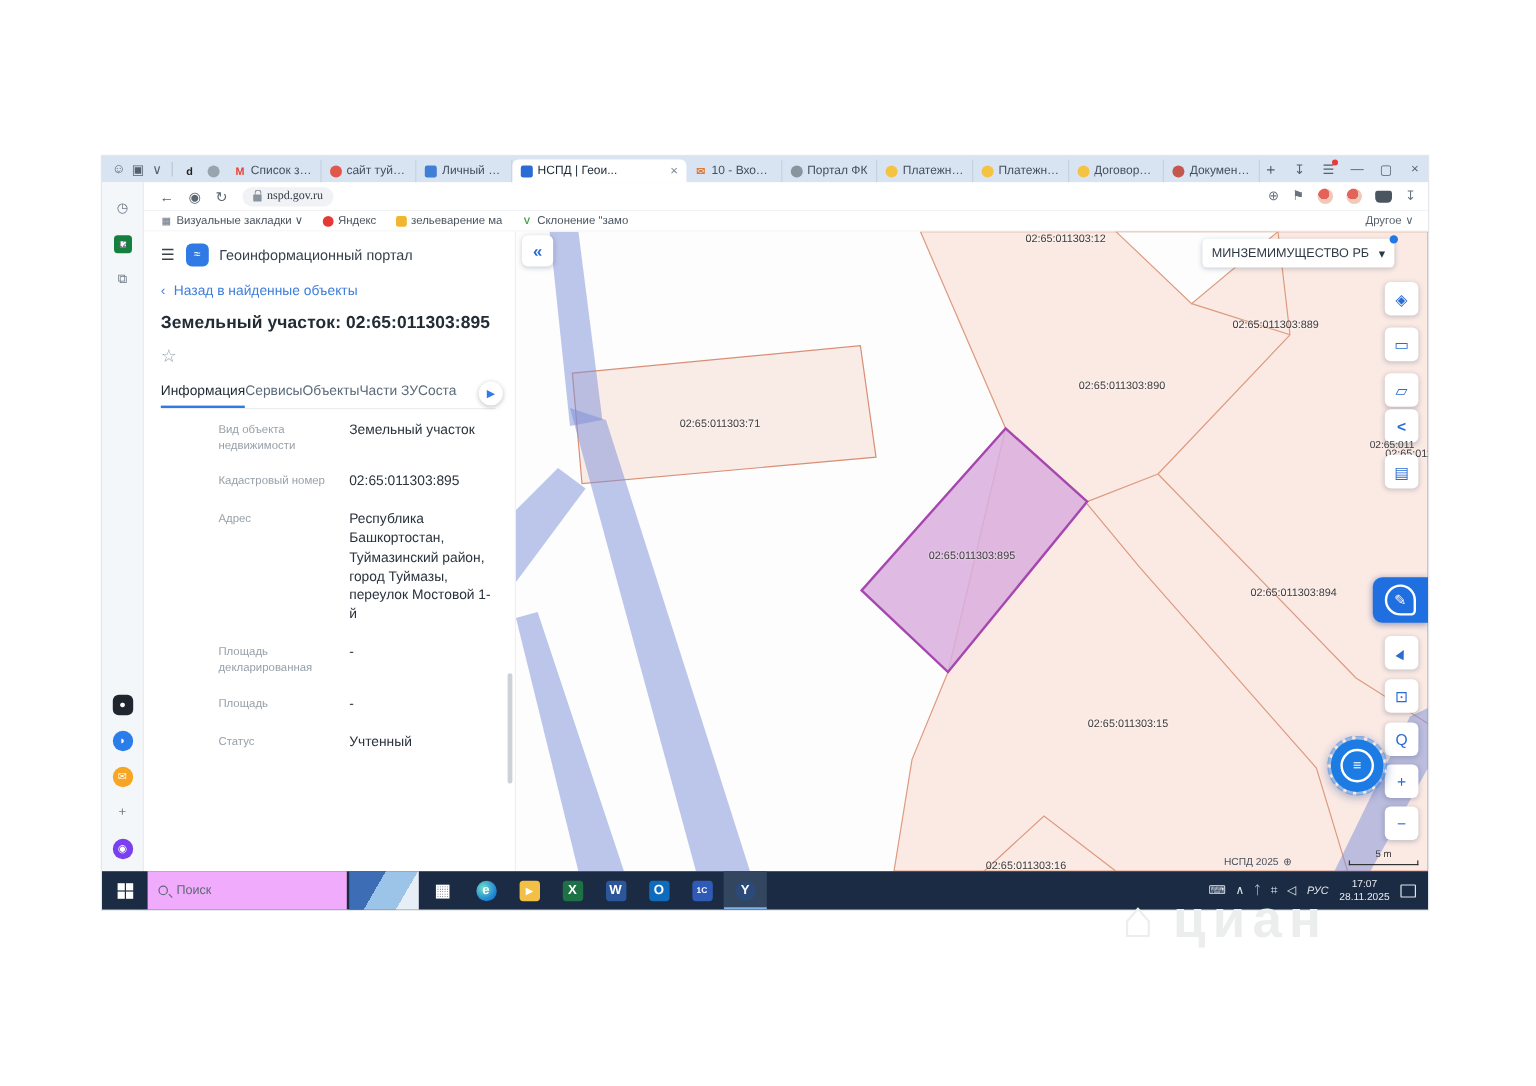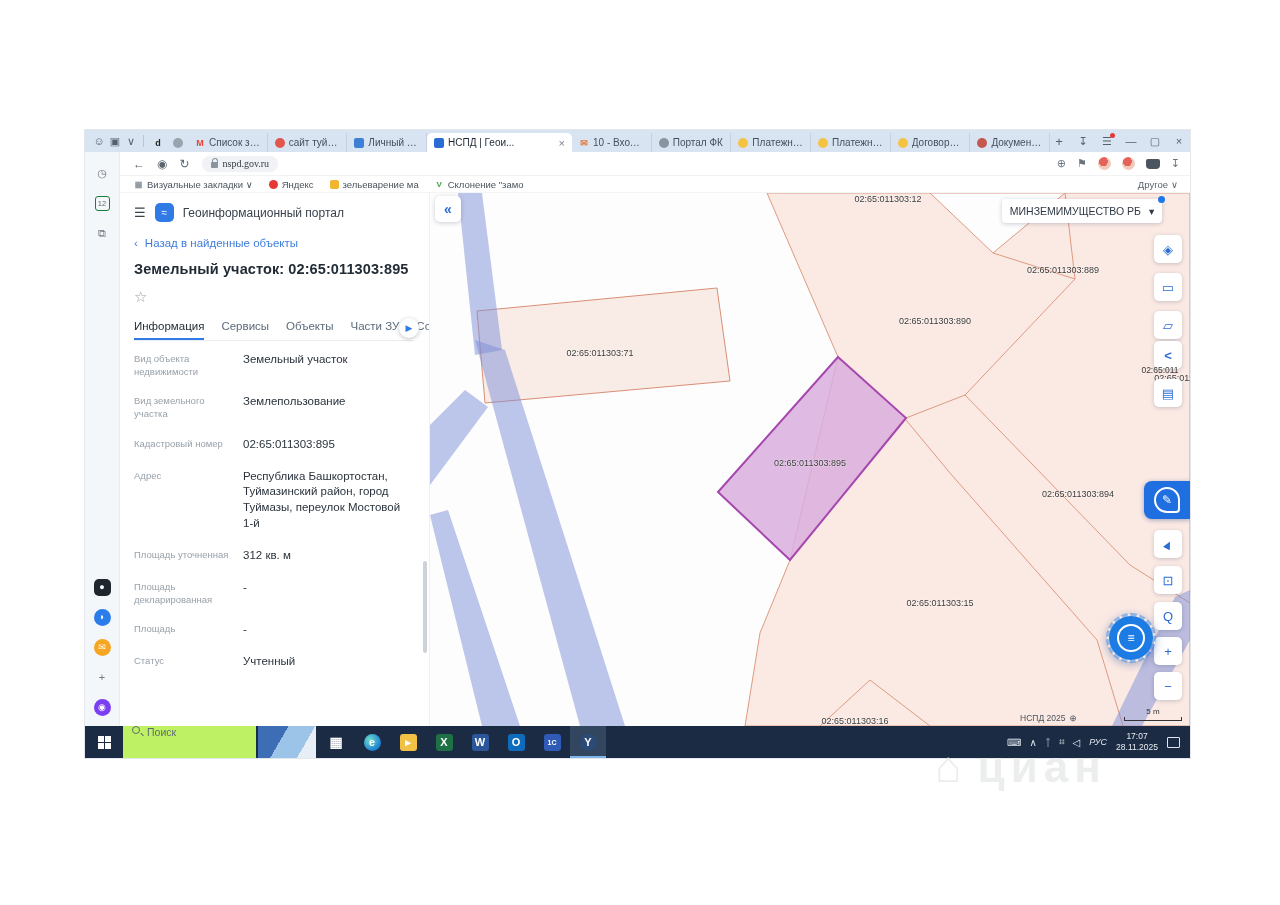--- a/index.html
+++ b/index.html
@@ -26,21 +26,21 @@
   #win-controls { display:flex; align-items:center; gap:10px; margin-left:8px; flex:0 0 auto; color:#55606b; }
   .wc { position:relative; font-size:11px; width:14px; text-align:center; }
   .wc .dot { position:absolute; top:-2px; right:-1px; width:5px; height:5px; border-radius:50%; background:#e53935; }
 
   
   #mainrow { display:flex; height:606px; }
   #b-side { width:35px; background:#f4f7fa; border-right:1px solid #e8ecf0; display:flex; flex-direction:column; align-items:center; padding:6px 0; }
   #b-side .si { width:20px; height:20px; margin:5px 0; display:flex; align-items:center; justify-content:center; font-size:11px; color:#707b86; }
   #b-side .spacer { flex:1; }
   .appdot { width:17px; height:17px; border-radius:50%; display:flex; align-items:center; justify-content:center; color:#fff; font-size:9px; }
-  .cal { width:15px; height:15px; border:1px solid #15803d; border-radius:3px; font-size:7.5px; display:flex; align-items:center; justify-content:center; color:#5c6670; }
+  .cal { width:15px; height:15px; border:5px solid #15803d; border-radius:3px; font-size:7.5px; display:flex; align-items:center; justify-content:center; color:#5c6670; }
 
   #maincol { flex:1; display:flex; flex-direction:column; min-width:0; }
 
   
   #toolbar { position:relative; height:24px; background:#fff; display:flex; align-items:center; padding:0 10px 0 13px; gap:12px; border-bottom:1px solid #f0f2f4; }
   .nav-ic { color:#5b6671; font-size:12px; }
   #urlpill { display:flex; align-items:center; gap:5px; background:#f0f2f5; border-radius:9px; height:16px; padding:0 9px; }
   .lock { width:7px; height:6px; background:#8a949e; border-radius:1px; position:relative; margin-top:3px; }
   .lock:before { content:""; position:absolute; top:-4px; left:1px; width:4px; height:4px; border:1px solid #8a949e; border-bottom:none; border-radius:3px 3px 0 0; }
   #url-text { font-size:10px; color:#333c46;font-family:Liberation Serif, serif; }
@@ -60,27 +60,27 @@
 
   
   #panel { width:310px; background:#fff; position:relative; overflow:hidden; padding:10px 16px 0 14px; border-right:1px solid #eef0f2; }
   #p-head { display:flex; align-items:center; gap:9px; }
   #p-burger { font-size:13px; color:#39424c; }
   #p-logo { width:19px; height:19px; border-radius:5px; background:#2f7ae5; color:#fff; font-size:10px; display:flex; align-items:center; justify-content:center; font-style:italic; }
   #p-apptitle { font-size:12px; color:#39424c; }
   #p-back { margin-top:15px; font-size:11.5px; color:#3f7edb; display:flex; gap:7px; align-items:center; }
   #p-title { margin-top:12px; font-size:14.5px; font-weight:700; color:#222c36; letter-spacing:.1px; }
   #p-star { margin-top:11px; font-size:15px; color:#9aa4ad; width:22px; }
-  #p-tabs { margin-top:14px; display:flex; gap:17px; font-size:11.5px; color:#5c6b7a; position:relative; border-bottom:1px solid #e9edf0; padding-bottom:7px; }
+  #p-tabs { margin-top:14px; display:flex; font-size:11.5px; color:#5c6b7a; position:relative; border-bottom:1px solid #e9edf0; padding-bottom:7px; }
   .ptab-item { white-space:nowrap; }
   .ptab-item.active { color:#1e2933; border-bottom:2px solid #2f7ae5; padding-bottom:6px; margin-bottom:-7px; }
   #ptabs-next { position:absolute; right:-6px; top:-2px; width:20px; height:20px; border-radius:50%; background:#fff; box-shadow:0 1px 4px rgba(0,0,0,.25); color:#2f7ae5; font-size:9px; display:flex; align-items:center; justify-content:center; }
   #p-fields { margin-top:2px; }
   .frow { display:flex; gap:14px; padding:8.5px 0 7.5px; }
-  .flabel { width:95px; flex:0 0 95px; font-size:9.5px; color:#98a1aa; line-height:1.4; }
+  .flabel { width:95px; flex:0 0 95px; font-size:9.5px; color:#98a1aa; line-height:1.4;margin-left:48px; }
   .fvalue { flex:1; font-size:11.5px; color:#2a333d; line-height:1.38; }
   #p-scroll { position:absolute; right:2px; top:368px; width:4px; height:92px; border-radius:2px; background:#ccd2d8; }
 
   
   #map { flex:1; position:relative; background:#fdfdfd; overflow:hidden; }
   #mapsvg { position:absolute; left:0; top:0; }
   .mlabel { position:absolute; transform:translate(-50%,-50%); font-size:9px; color:#3b3b3b; white-space:nowrap; text-shadow:0 0 2px #fff; }
   .mapbtn { position:absolute; width:28px; height:28px; background:#fff; border-radius:5px; box-shadow:0 1px 4px rgba(40,60,90,.25); display:flex; align-items:center; justify-content:center; color:#2b6cd4; font-size:13px; }
   #collapse-btn { left:5px; top:3px; width:26px; height:26px; font-size:14px; font-weight:bold; }
   #org-select { position:absolute; left:572px; top:6px; width:160px; height:24px; background:#fff; border-radius:4px; box-shadow:0 1px 4px rgba(40,60,90,.25); display:flex; align-items:center; justify-content:center; gap:8px; font-size:10.5px; color:#2e3844; }
@@ -95,21 +95,21 @@
   #legend-toggle { margin-left:auto; display:flex; flex-direction:column; line-height:4.5px; font-size:7px; color:#555; }
   #attrib { position:absolute; left:590px; top:520px; font-size:8.5px; color:#4a545e; display:flex; gap:4px; align-items:center; }
   #scalebar { position:absolute; left:694px; top:514px; width:58px; text-align:center; font-size:8px; color:#333; }
   #scalebar .bar { border-left:1px solid #333; border-right:1px solid #333; border-bottom:1px solid #333; height:4px; margin-top:1px; }
 
   
   #taskbar { left:85px; top:726px; width:1105px; height:32px; background:#1c2b44; display:flex; align-items:stretch; color:#e8ecf2; }
   #start { width:38px; display:flex; align-items:center; justify-content:center; }
   #winlogo { display:grid; grid-template-columns:6px 6px; grid-gap:1px; }
   #winlogo i { width:6px; height:6px; background:#fefefe; }
-  #tsearch { width:133px; background:#bef264; display:flex; align-items:flex-start; gap:7px; padding:0 9px; color:#5f6a74; font-size:10.5px; }
+  #tsearch { width:166px; background:#f0abfc; display:flex; align-items:center; gap:7px; padding:0 9px; color:#5f6a74; font-size:10.5px; }
   #tsearch .mag { width:8px; height:8px; border:1.4px solid #5f6a74; border-radius:50%; position:relative; }
   #tsearch .mag:after { content:""; position:absolute; left:7px; top:7px; width:4px; height:1.4px; background:#5f6a74; transform:rotate(45deg); }
   #twidget { width:58px; margin:0 2px; background:linear-gradient(120deg,#3d6db5 0 40%,#9cc3e8 40% 75%,#e8eef5 75%); }
   .tapp { width:36px; display:flex; align-items:center; justify-content:center; position:relative; }
   .tapp.active { background:#33465f; box-shadow:inset 0 -2px 0 #7fb2e8; }
   .appic { width:17px; height:17px; display:flex; align-items:center; justify-content:center; font-size:11px; font-weight:bold; color:#fff; border-radius:3px; }
   #tray { margin-left:auto; display:flex; align-items:center; gap:9px; padding:0 10px; font-size:9px; }
   .tray-ic { color:#dfe5ec; font-size:10px; }
   #clockblk { text-align:center; line-height:1.25; font-size:8.5px; }
   .notif { width:13px; height:11px; border:1px solid #dfe5ec; border-radius:1px; }
@@ -279,34 +279,26 @@
                 <span class="ptab-item">Части ЗУ</span>
                 <span class="ptab-item">Соста</span>
                 <span id="ptabs-next">▶</span>
             </div>
             <div id="p-fields">
                 <div class="frow">
                   <div class="flabel">Вид объекта недвижимости</div>
                   <div class="fvalue">Земельный участок</div>
                 </div>
                 <div class="frow">
-                  <div class="flabel">Вид земельного участка</div>
-                  <div class="fvalue">Землепользование</div>
-                </div>
-                <div class="frow">
                   <div class="flabel">Кадастровый номер</div>
                   <div class="fvalue">02:65:011303:895</div>
                 </div>
                 <div class="frow">
                   <div class="flabel">Адрес</div>
                   <div class="fvalue">Республика Башкортостан, Туймазинский район, город Туймазы, переулок Мостовой 1-й</div>
-                </div>
-                <div class="frow">
-                  <div class="flabel">Площадь уточненная</div>
-                  <div class="fvalue">312 кв. м</div>
                 </div>
                 <div class="frow">
                   <div class="flabel">Площадь декларированная</div>
                   <div class="fvalue">-</div>
                 </div>
                 <div class="frow">
                   <div class="flabel">Площадь</div>
                   <div class="fvalue">-</div>
                 </div>
                 <div class="frow">

